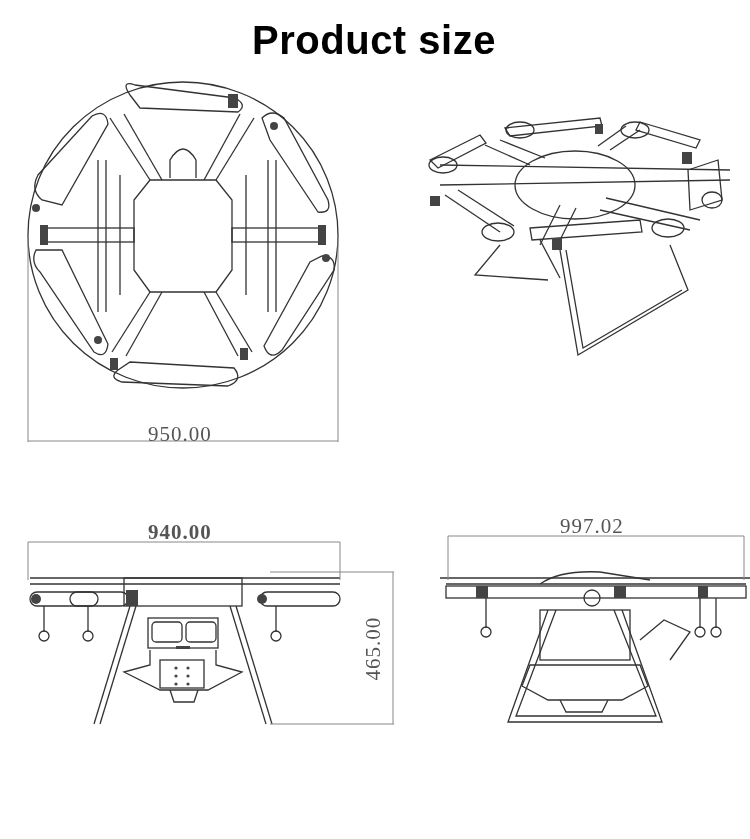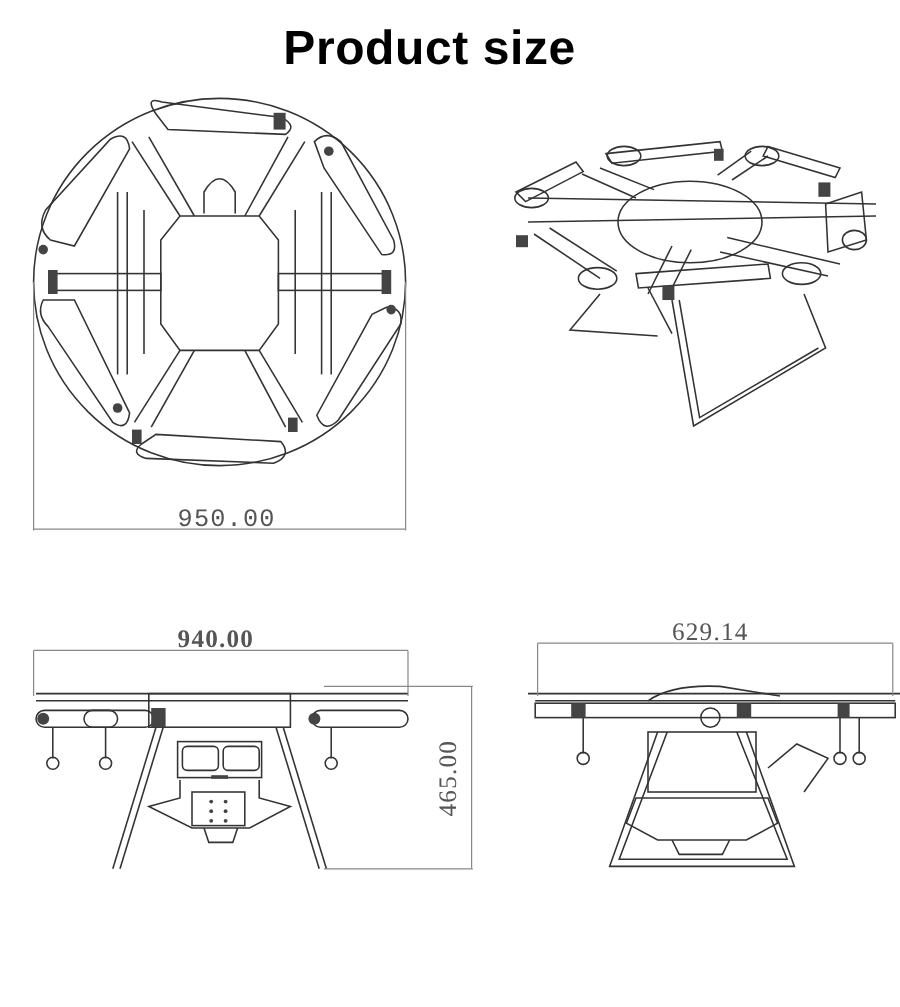--- a/index.html
+++ b/index.html
@@ -1,20 +1,20 @@
 <!DOCTYPE html>
 <html><head>
   <meta charset="utf-8">
   <style>
     html, body { margin: 0; padding: 0; background: #ffffff; }
     body { width: 750px; height: 839px; position: relative; overflow: hidden; }
     .title {
       position: absolute; left: 0; top: 18px; width: 716px; text-align: center;
       font-family: "Liberation Sans", sans-serif; font-weight: bold; font-size: 40px;
-      color: #000000; letter-spacing: 0.5px;
+      color: #000000; letter-spacing: 0.5px; padding-left: 16px;
     }
     .dim-label {
       position: absolute; font-family: "Liberation Serif", serif; font-size: 21px;
       color: #555555; letter-spacing: 1px; background: transparent;
     }
     svg { position: absolute; left: 0; top: 0; }
     .view { position: absolute; }
   </style>
 </head>
 <body>
@@ -184,16 +184,16 @@
       </g>
     </g>
     <g fill="none" stroke="#888" stroke-width="1">
       <line x1="448" y1="536" x2="744" y2="536"></line>
       <line x1="448" y1="536" x2="448" y2="580"></line>
       <line x1="744" y1="536" x2="744" y2="580"></line>
     </g>
   </svg>
 </div>
 
-<div class="dim-label" style="left:148px;top:422px;font-family:Liberation Mono, monospace;">950.00</div>
+<div class="dim-label" style="left:148px;top:422px;">950.00</div>
 <div class="dim-label" style="left:148px;top:520px;font-weight:bold;">940.00</div>
 <div class="dim-label" style="left:342px;top:636px;transform:rotate(-90deg);transform-origin:center;">465.00</div>
-<div class="dim-label" style="left:560px;top:514px;">629.14</div>
+<div class="dim-label" style="left:560px;top:514px;">997.02</div>
 
 </body></html>

